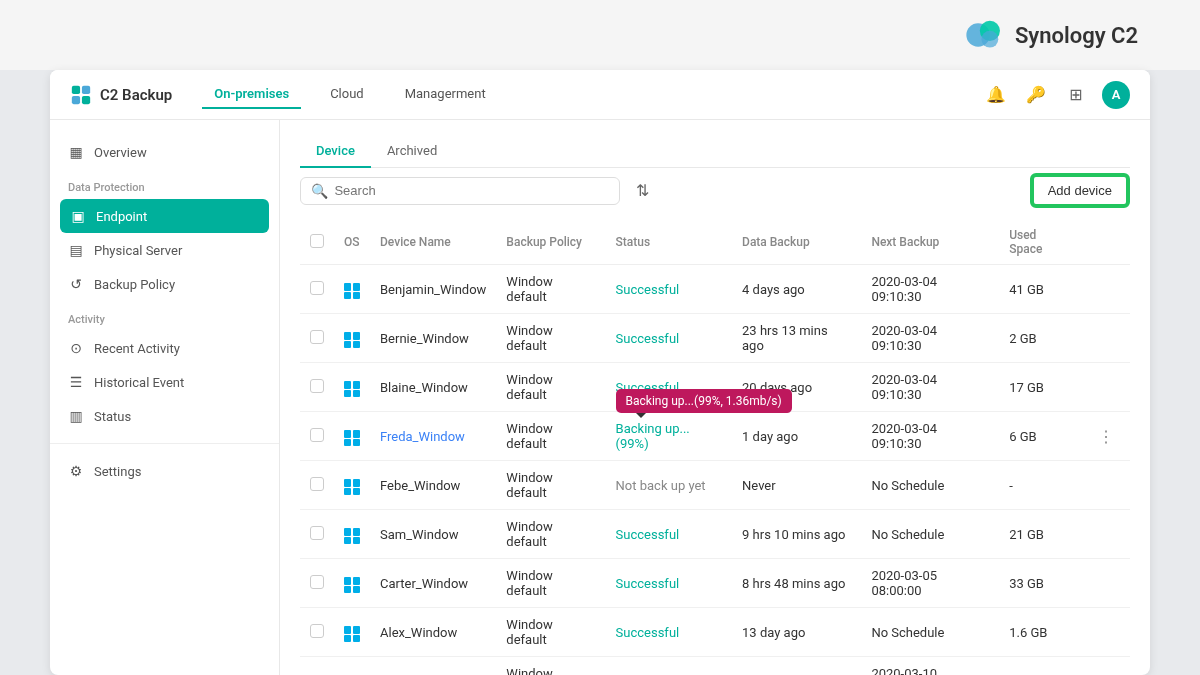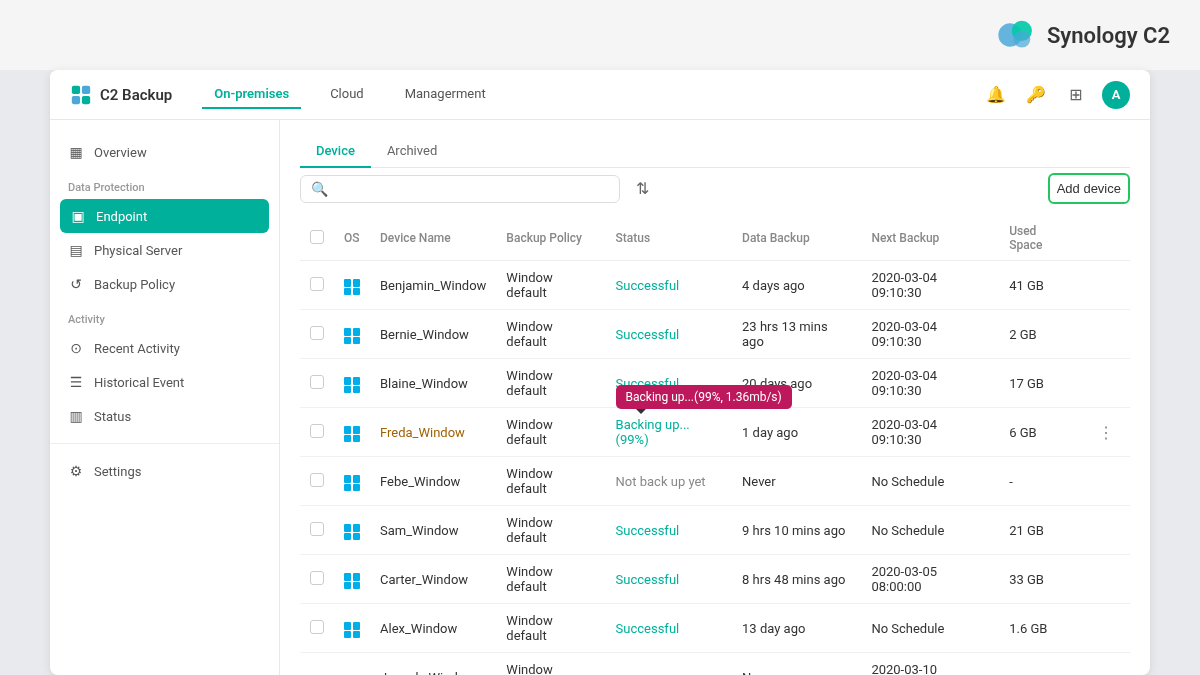--- a/index.html
+++ b/index.html
@@ -10,21 +10,21 @@
       width: 1200px;
     }
 
     
     .top-bar {
       background: #f5f5f5;
       height: 70px;
       display: flex;
       align-items: center;
       justify-content: flex-end;
-      padding-right: 30px;
+      padding-right: 62px;
     }
     .synology-logo {
       display: flex;
       align-items: center;
       gap: 10px;
     }
     .synology-logo-text {
       font-size: 22px;
       font-weight: 600;
       color: #333;
@@ -216,23 +216,23 @@
     .filter-btn {
       background: none;
       border: none;
       cursor: pointer;
       color: #666;
       font-size: 16px;
       padding: 5px 8px;
     }
     .add-device-btn {
       background: #fff;
-      border: 2px solid #22c55e;
+      border: 4px solid #22c55e;
       border-radius: 6px;
-      padding: 6px 7px;
+      padding: 6px 14px;
       font-size: 13px;
       cursor: pointer;
       color: #333;
     }
 
     
     .data-table {
       width: 100%;
       border-collapse: collapse;
       font-size: 13px;
@@ -256,21 +256,21 @@
     .checkbox {
       width: 14px;
       height: 14px;
       border: 1px solid #ccc;
       border-radius: 3px;
       display: inline-block;
     }
     .status-success { color: #00b09b; }
     .status-backing { color: #00b09b; }
     .status-not-backed { color: #888; }
-    .device-link { color: #a16207; text-decoration: none; cursor: pointer; }
+    .device-link { color: #3b82f6; text-decoration: none; cursor: pointer; }
     .more-btn {
       background: none;
       border: none;
       cursor: pointer;
       color: #888;
       font-size: 16px;
       padding: 2px 6px;
     }
 
     
@@ -400,20 +400,21 @@
     <main class="content">
       <div class="tabs">
         <div class="tab active">Device</div>
         <div class="tab">Archived</div>
       </div>
 
       <div class="toolbar">
         <div style="display:flex; align-items:center; gap:8px;">
           <div class="search-box">
             <span class="search-icon-btn">🔍</span>
+            <input type="text" placeholder="Search" style="">
           </div>
           <button class="filter-btn">⇅</button>
         </div>
         <button class="add-device-btn">Add device</button>
       </div>
 
       <table class="data-table">
         <thead>
           <tr>
             <th class="checkbox-col"><span class="checkbox"></span></th>

